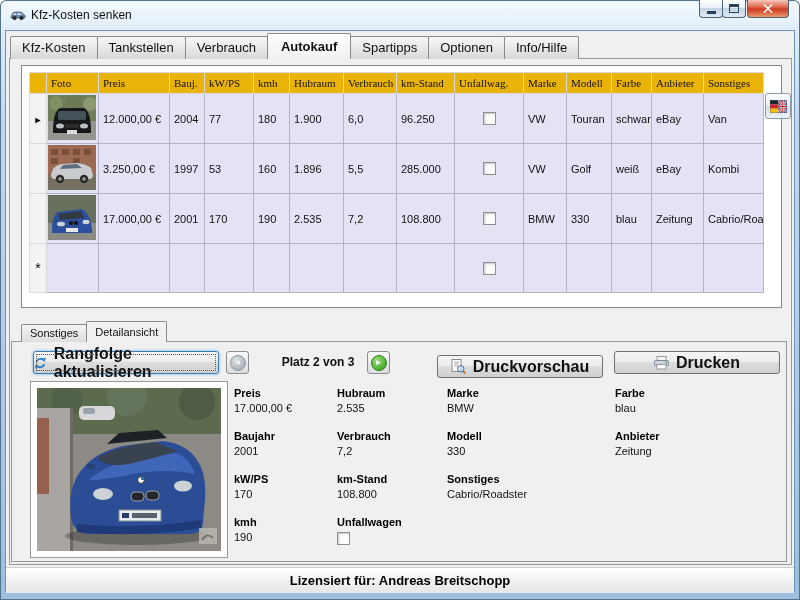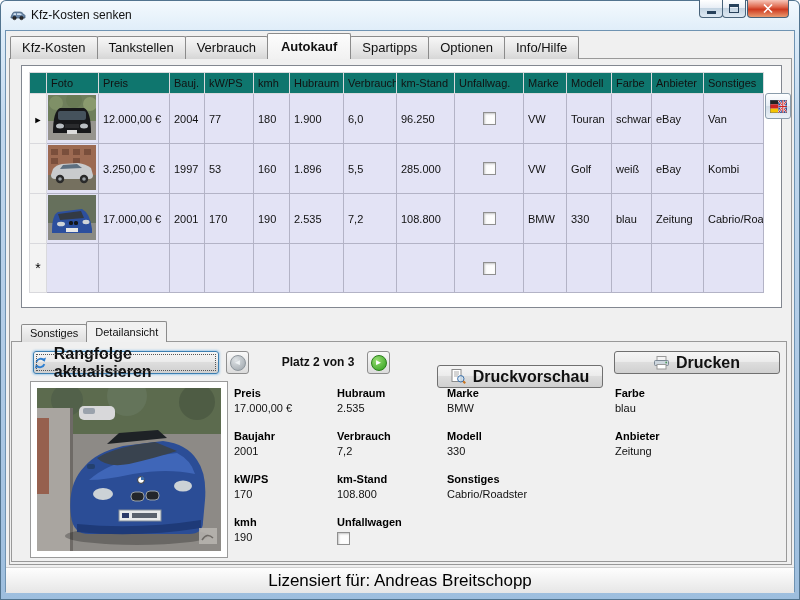--- a/index.html
+++ b/index.html
@@ -62,21 +62,21 @@
   .grid-panel{
     position:absolute; left:15px; top:34px; width:761px; height:243px;
     background:#ffffff; border:1px solid #828790;
   }
   table.grid{ position:absolute; left:7px; top:6px; width:734px; table-layout:fixed; border-collapse:collapse; }
   table.grid th, table.grid td{
     border:1px solid #b3b3c6; overflow:hidden; white-space:nowrap;
     font-size:11px; font-weight:normal; text-align:left; padding:0 1px 0 4px; color:#111;
   }
   table.grid tr.hdr th{
-    background:#0f766e; border-color:#d9d9dd; height:21px; cursor:default;
+    background:#eab308; border-color:#d9d9dd; height:21px; cursor:default;font-family:Liberation Serif, serif;
   }
   table.grid td.rowhdr, table.grid th.rowhdr{
     background:#f3f3f3; border-color:#d9d9dd; padding:0; text-align:center;
   }
   table.grid tr.data{ height:49px; }
   table.grid tr.data td{ background:#e3e3f5; }
   table.grid tr.data td.rowhdr{ background:#f3f3f3; }
   td.fotocell{ padding:1px !important; }
   td.ckcell{ text-align:center !important; padding:0 !important; }
   .rowmark{ font-size:9px; color:#000; }
@@ -100,21 +100,21 @@
   }
 
   .btn{
     position:absolute; height:23px; border:1px solid #707070; border-radius:3px;
     background:linear-gradient(180deg,#f5f5f5 0%,#ececec 45%,#dddddd 50%,#d0d0d0 100%);
     font-size:16px; font-weight:bold; color:#111;
     display:flex; align-items:center; justify-content:center; gap:7px; cursor:default;
   }
   #btn-refresh{ left:21px; top:9px; width:186px; border-color:#3c7fb1;
     box-shadow:0 0 2px 1px #a9cdea; outline:1px dotted #555; outline-offset:-4px; }
-  #btn-preview{ left:425px; top:23px; width:166px; }
+  #btn-preview{ left:425px; top:13px; width:166px; }
   #btn-print{ left:602px; top:9px; width:166px; }
 
   .navbtn{
     position:absolute; top:9px; width:23px; height:23px; border:1px solid #8e8e8e; border-radius:3px;
     background:linear-gradient(180deg,#f9f9f9,#dcdcdc); display:flex; align-items:center; justify-content:center; cursor:default;
   }
   #nav-back{ left:214px; } #nav-fwd{ left:355px; }
   .circ{ width:16px; height:16px; border-radius:50%; display:flex; align-items:center; justify-content:center; font-size:8px; }
   .circ.gray{ background:radial-gradient(circle at 35% 30%,#dfe3e6,#9aa2a8); border:1px solid #8e969c; color:#eef2f4; }
   .circ.green{ background:radial-gradient(circle at 35% 30%,#97dd72,#2f9f1d); border:1px solid #2a7e1a; color:#ffffff; }
@@ -131,21 +131,21 @@
   #dcol3{ left:435px; width:165px; } #dcol4{ left:603px; width:140px; }
   .field{ margin-bottom:13px; }
   .flabel{ font-size:11px; font-weight:bold; line-height:15px; color:#000; }
   .fvalue{ font-size:11px; line-height:15px; min-height:15px; color:#111; overflow:hidden; white-space:nowrap; }
 
   
   .statusbar{
     position:absolute; left:0; top:536px; width:788px; height:26px;
     background:linear-gradient(180deg,#fefefe,#e6e6e6); border-top:1px solid #cfcfcf;
     display:flex; align-items:center; justify-content:center;
-    font-size:17px; font-weight:normal; color:#000;
+    font-size:13px; font-weight:bold; color:#000;
   }
 </style>
 </head>
 <body>
 
 <div class="frame">
 
   <div class="titlebar">
     <svg class="app-icon" viewBox="0 0 16 16">
       <path d="M1 10 L2.5 6.5 Q3 5 5 5 L10 5 Q12 5 13.5 7 L15 8.5 L15 11 L1 11 Z" fill="#6a87a8" stroke="#3a556e" stroke-width="0.7"></path>

